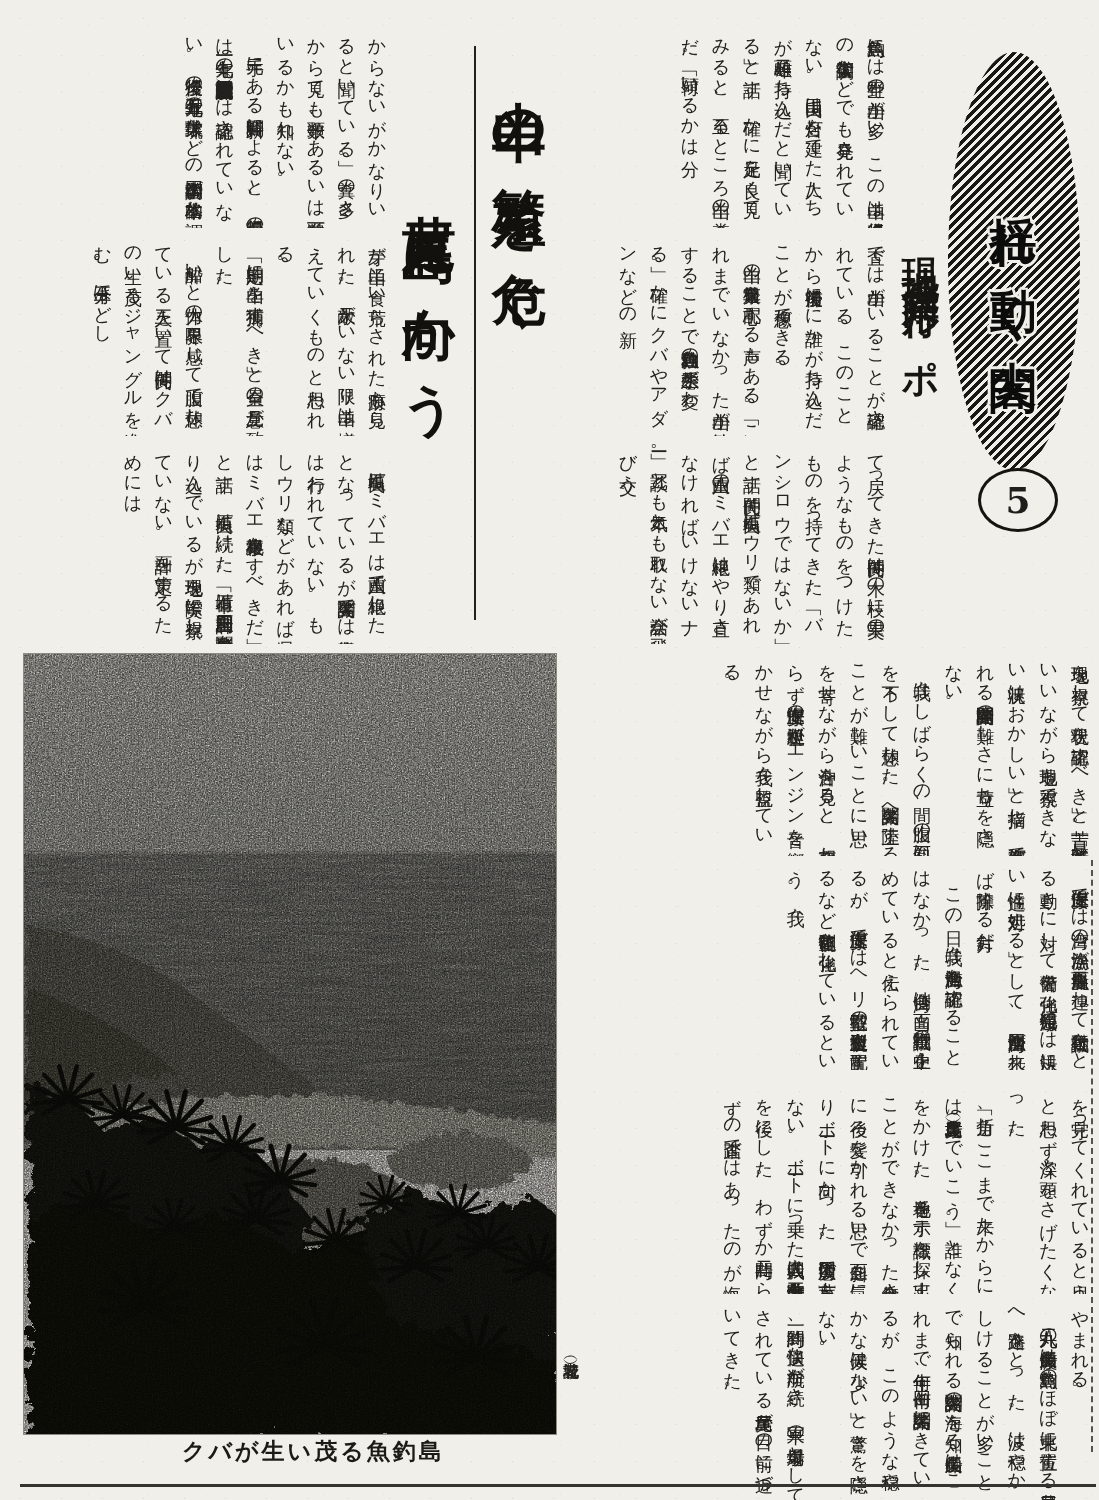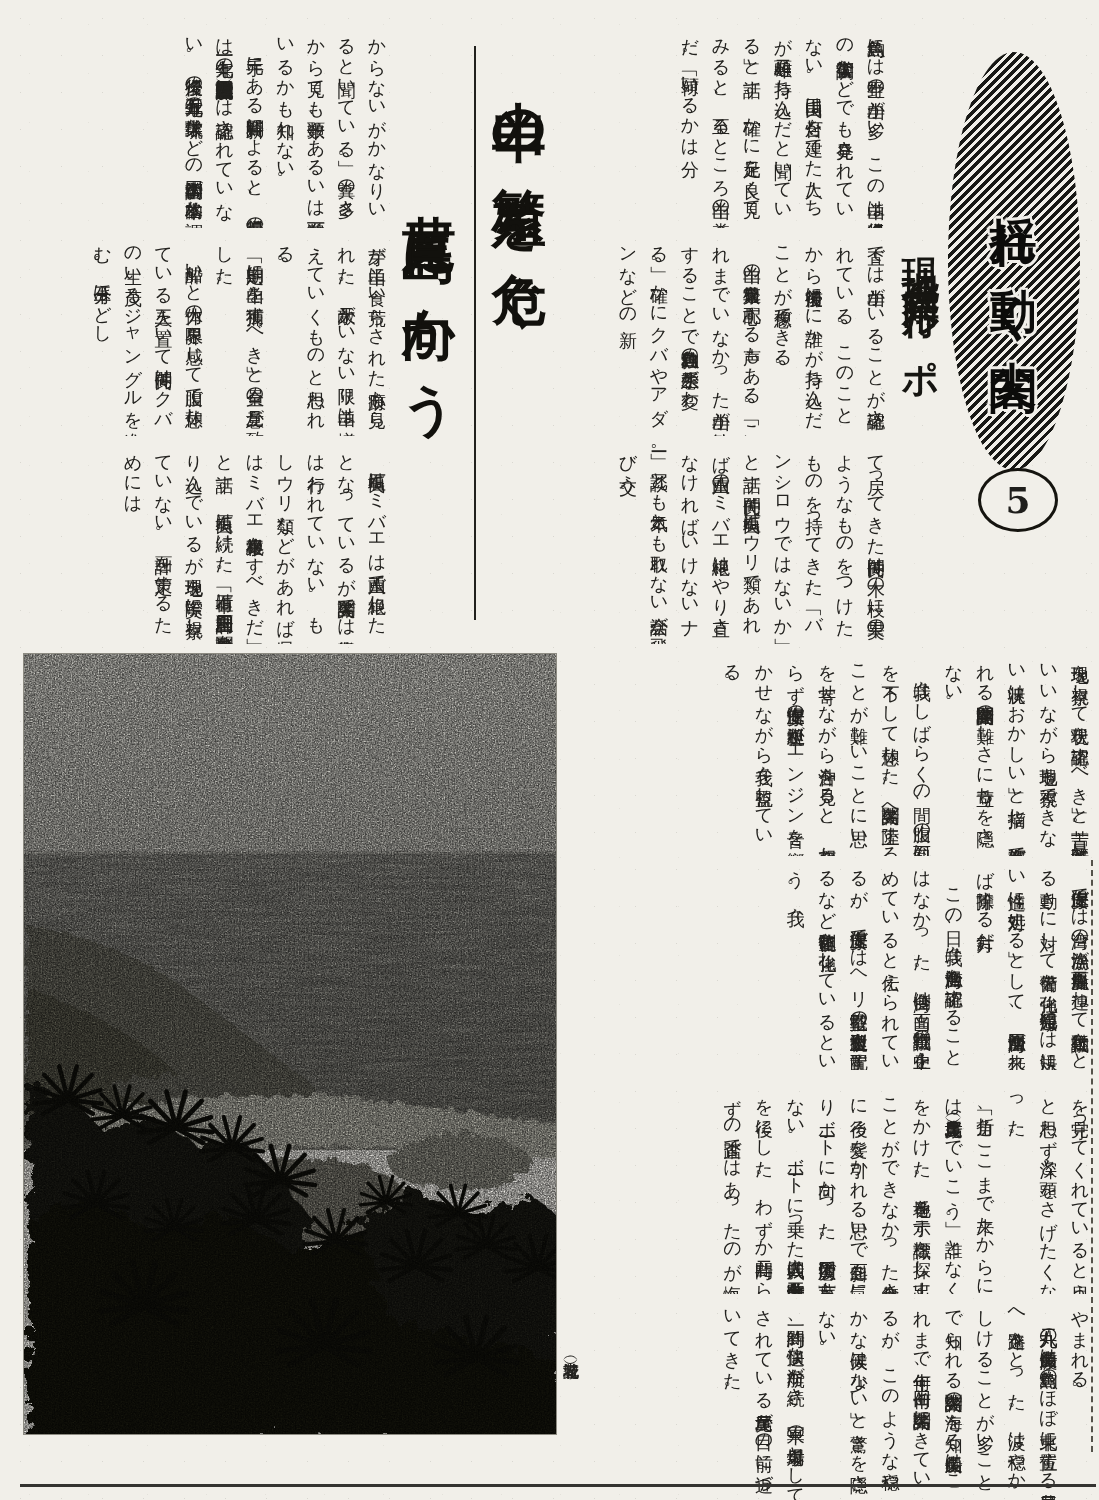--- a/index.html
+++ b/index.html
@@ -207,17 +207,18 @@
         <use href="#burst" transform="translate(120,652) scale(1.6)"></use>
         <use href="#burst" transform="translate(300,692) scale(1.7)"></use>
         <use href="#burst" transform="translate(452,704) scale(1.5)"></use>
       </g>
 
       <rect x="0" y="0" width="532" height="780" fill="#141410" filter="url(#grainA)" opacity="0.5"></rect>
       <rect x="0" y="0" width="532" height="780" fill="#f5f3ec" filter="url(#grainA)" opacity="0.35"></rect>
     </svg>
   </div>
 
+  <div class="caption">クバが生い茂る魚釣島</div>
 
   <div class="edge-rule"></div>
   <div class="bottom-rule"></div>
 
 </div>
 
 </body></html>

